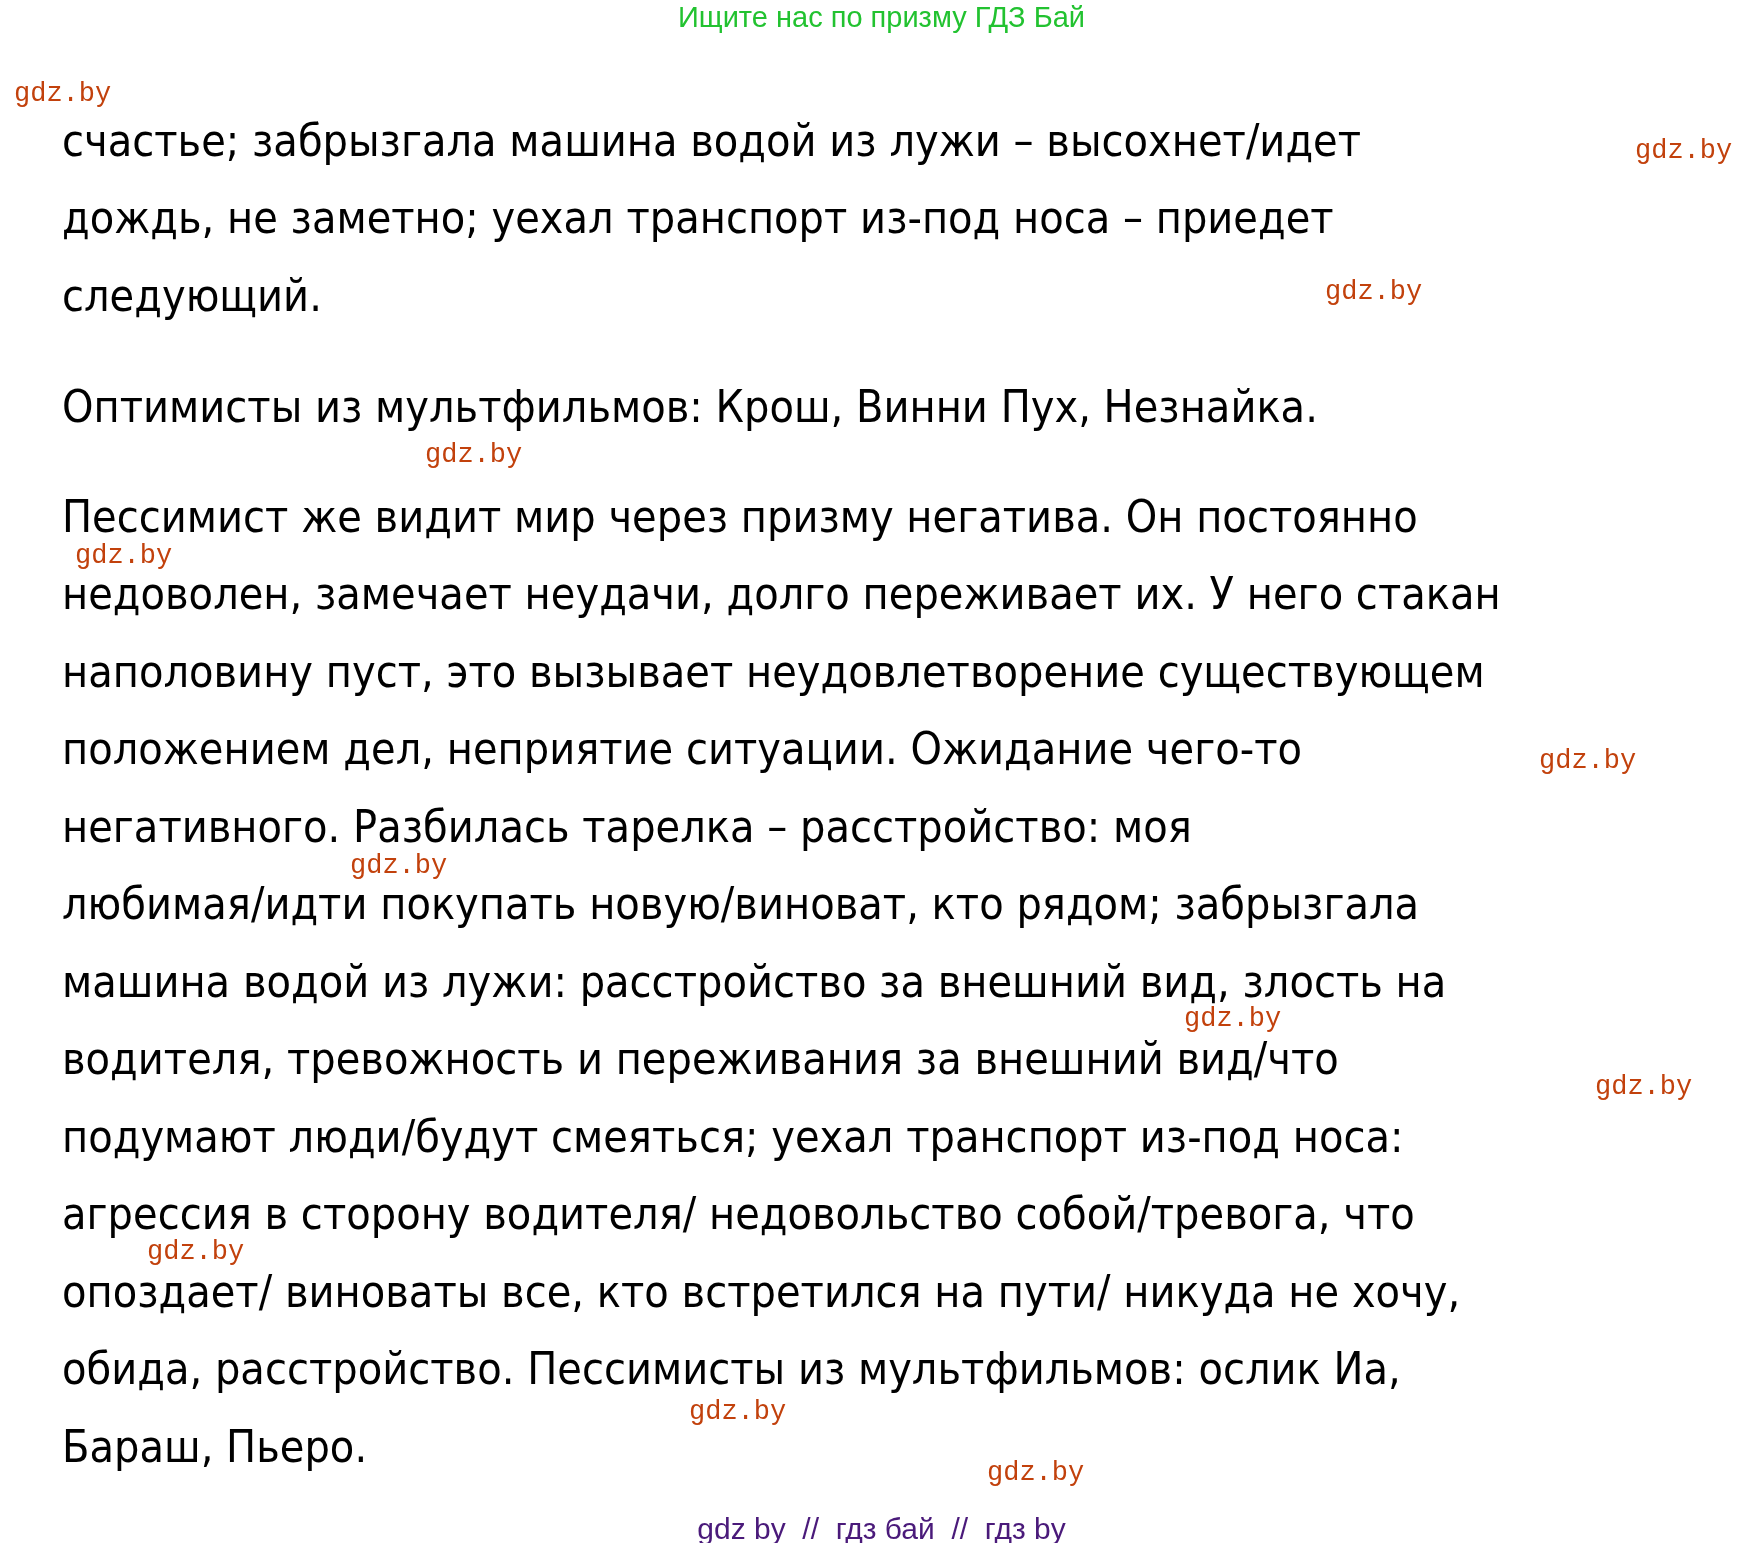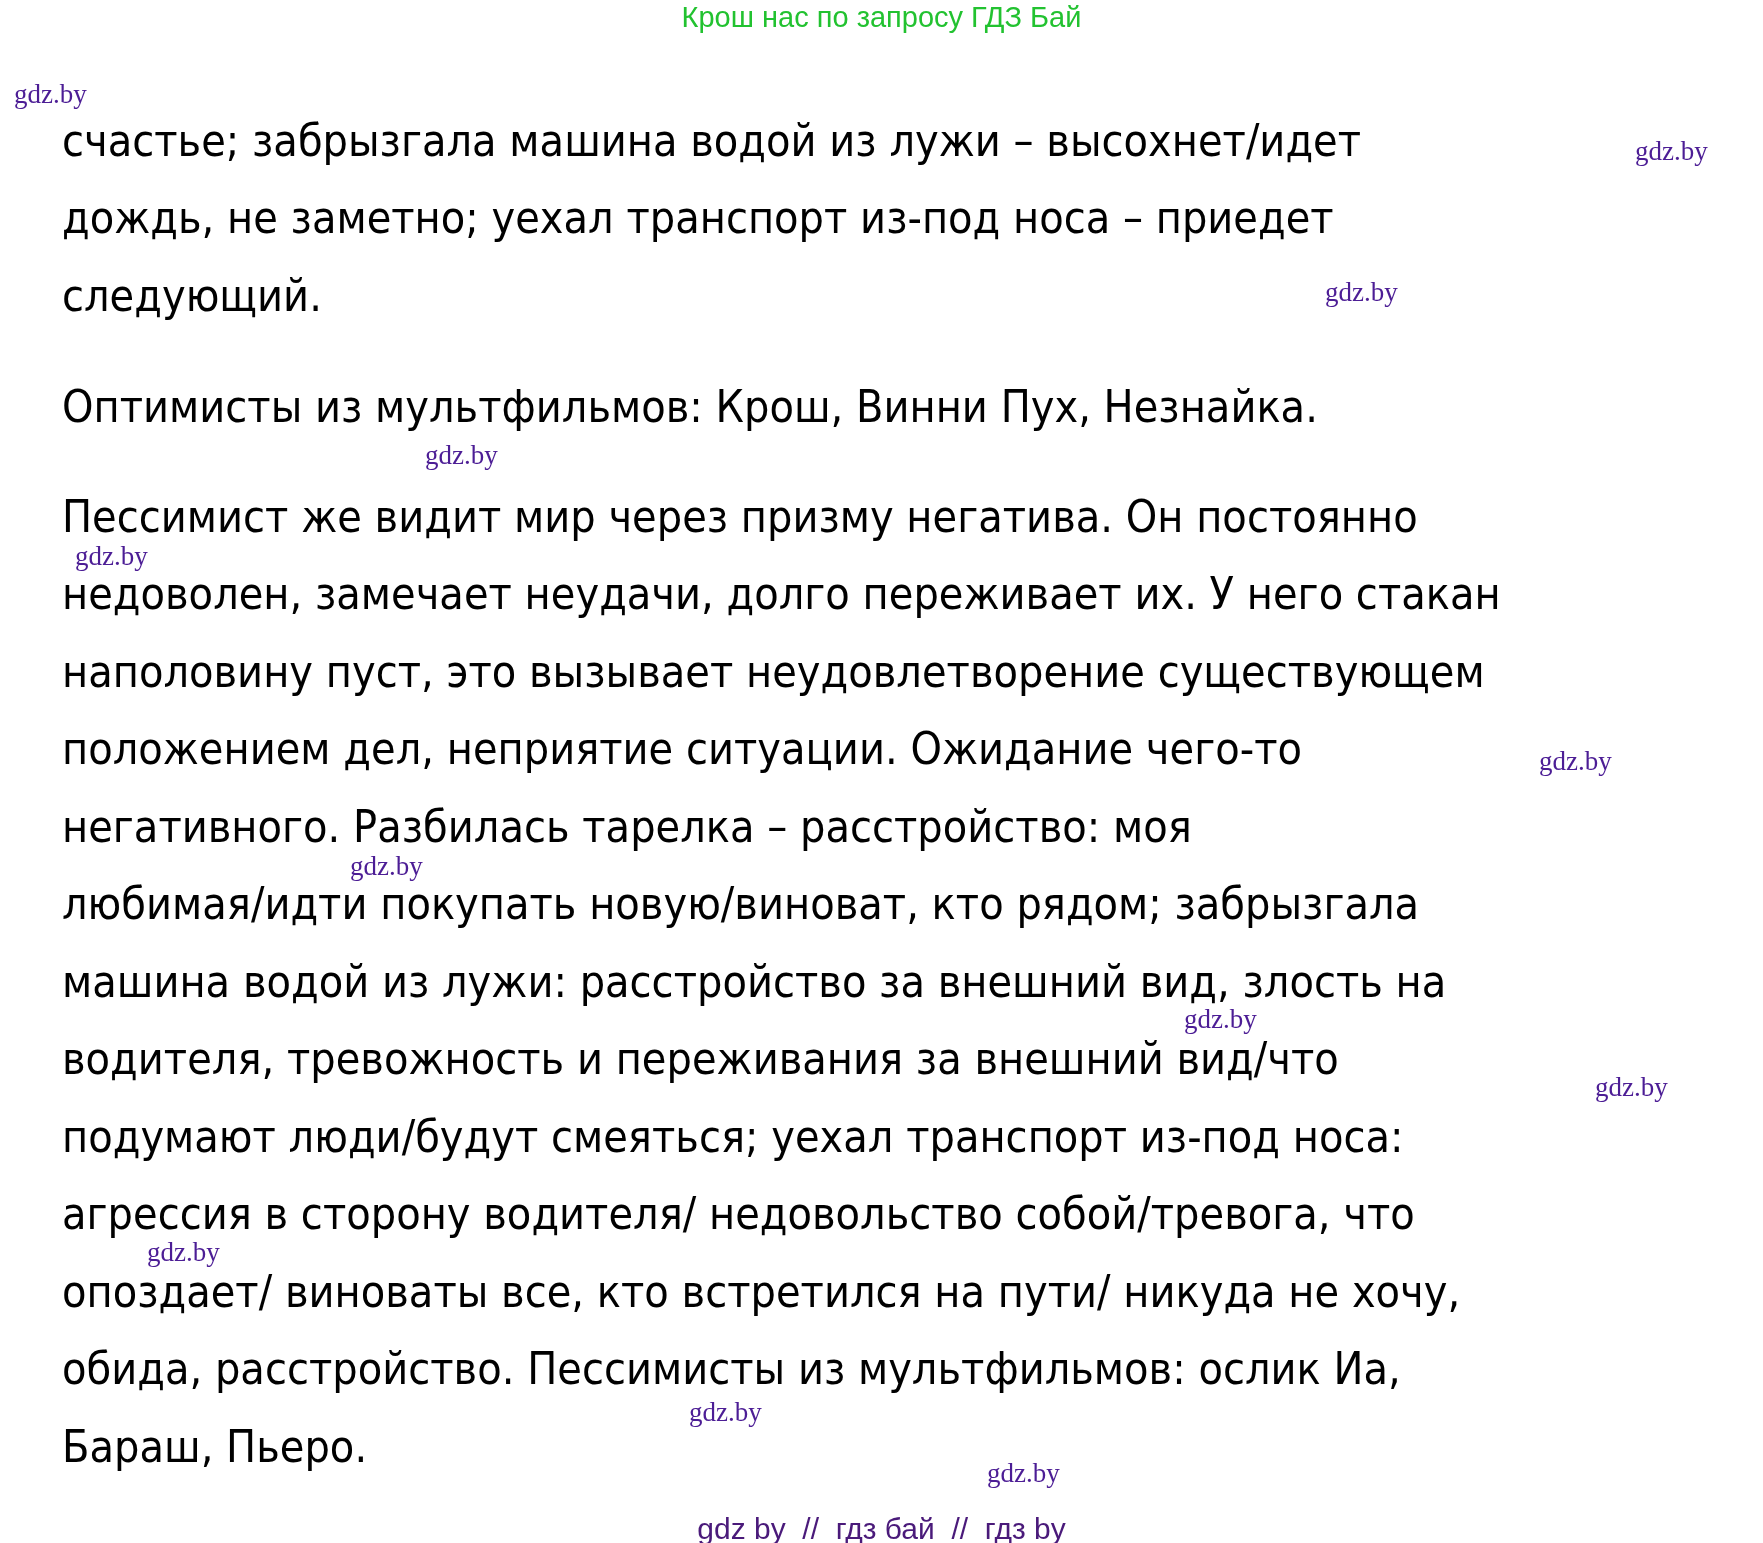--- a/index.html
+++ b/index.html
@@ -1,28 +1,28 @@
 <!DOCTYPE html>
 <html><head>
 <meta charset="utf-8">
 <style>
   html, body { margin: 0; padding: 0; background: #ffffff; }
   body { width: 1763px; height: 1543px; position: relative; overflow: hidden; }
   .header { position: absolute; top: 0; left: 0; width: 1763px; text-align: center;
     font-family: "Liberation Sans", sans-serif; font-size: 29px; color: #22c230; line-height: 34px; }
   .line { position: absolute; left: 62px; font-family: "DejaVu Sans", sans-serif;
     font-size: 45px; color: #000; white-space: nowrap; line-height: 56px; transform-origin: left center; }
-  .wm { position: absolute; font-family: Liberation Serif, serif; font-size: 27px; color: #4c1d95; line-height: 30px; }
+  .wm { position: absolute; font-family: Liberation Mono, monospace; font-size: 27px; color: #c2410c; line-height: 30px; }
   .footer { position: absolute; top: 1512px; left: 0; width: 1763px; text-align: center;
     font-family: "Liberation Sans", sans-serif; font-size: 30px; color: #4a1a7a; line-height: 34px; white-space: pre; }
 </style>
 </head>
 <body>
 
-<div class="header">Крош нас по запросу ГДЗ Бай</div>
+<div class="header">Ищите нас по призму ГДЗ Бай</div>
 
 <div class="wm" style="left:14px;top:79px;">gdz.by</div>
 <div class="wm" style="left:1635px;top:136px;">gdz.by</div>
 <div class="wm" style="left:1325px;top:277px;">gdz.by</div>
 <div class="wm" style="left:425px;top:440px;">gdz.by</div>
 <div class="wm" style="left:75px;top:541px;">gdz.by</div>
 <div class="wm" style="left:1539px;top:746px;">gdz.by</div>
 <div class="wm" style="left:350px;top:851px;">gdz.by</div>
 <div class="wm" style="left:1184px;top:1004px;">gdz.by</div>
 <div class="wm" style="left:1595px;top:1072px;">gdz.by</div>

